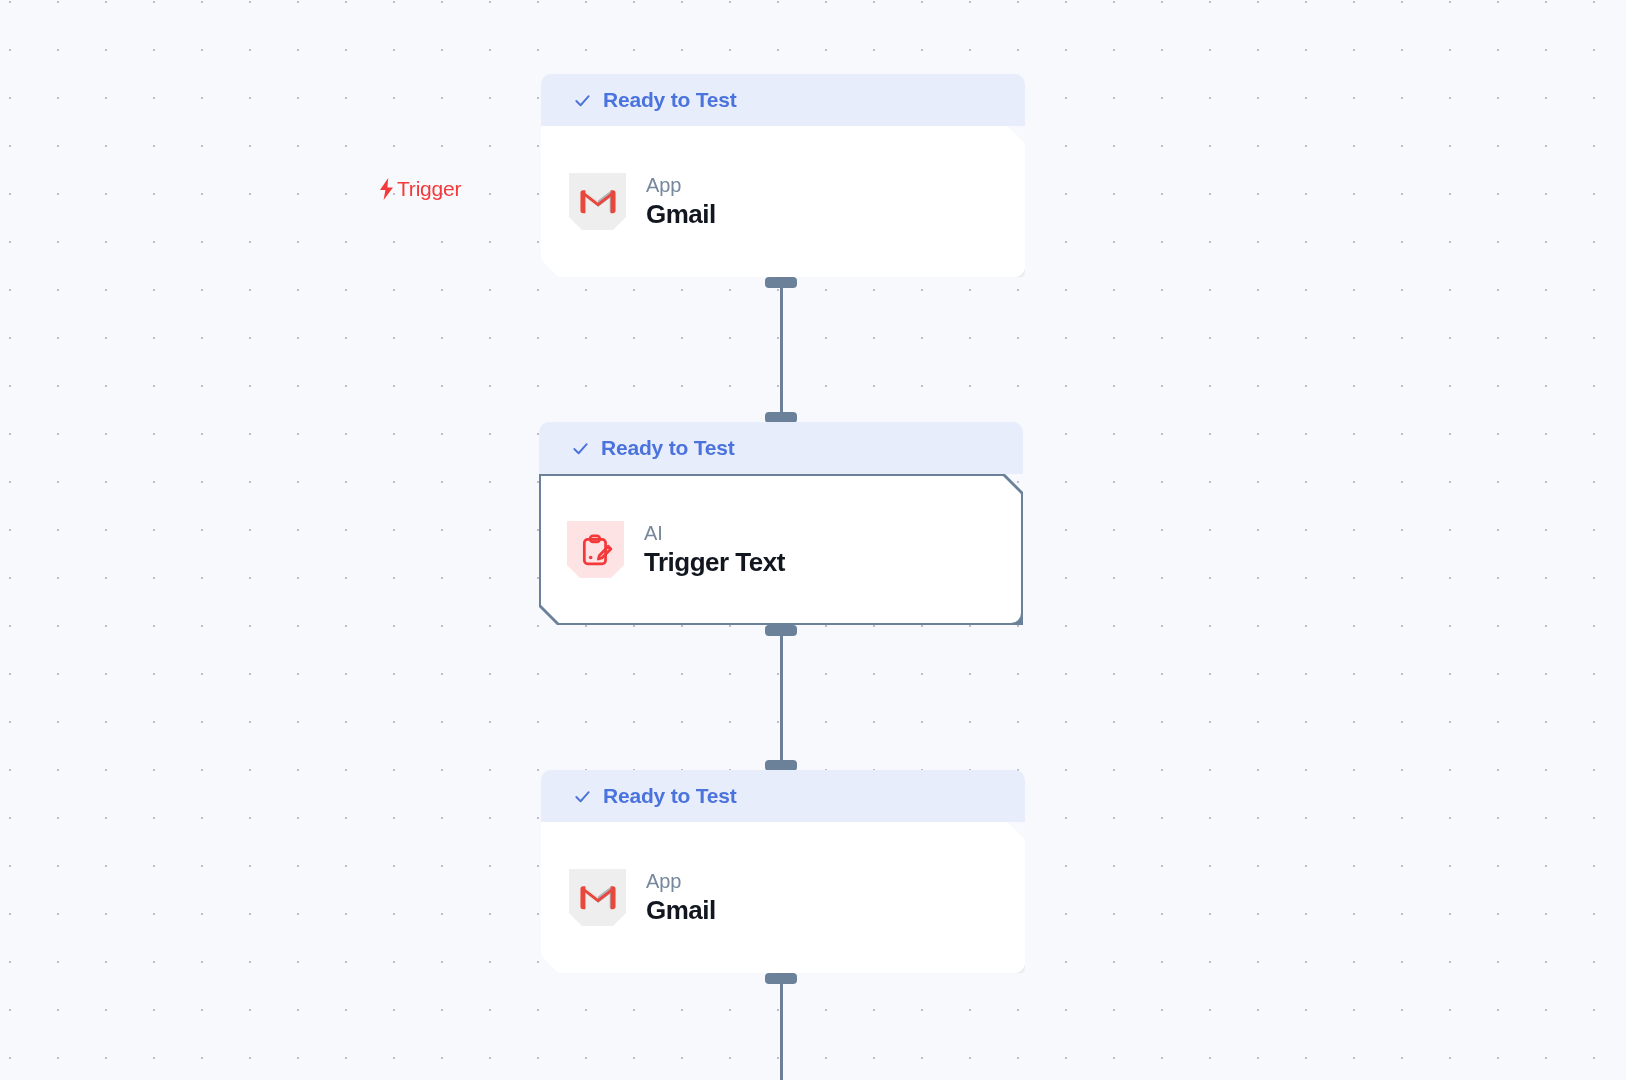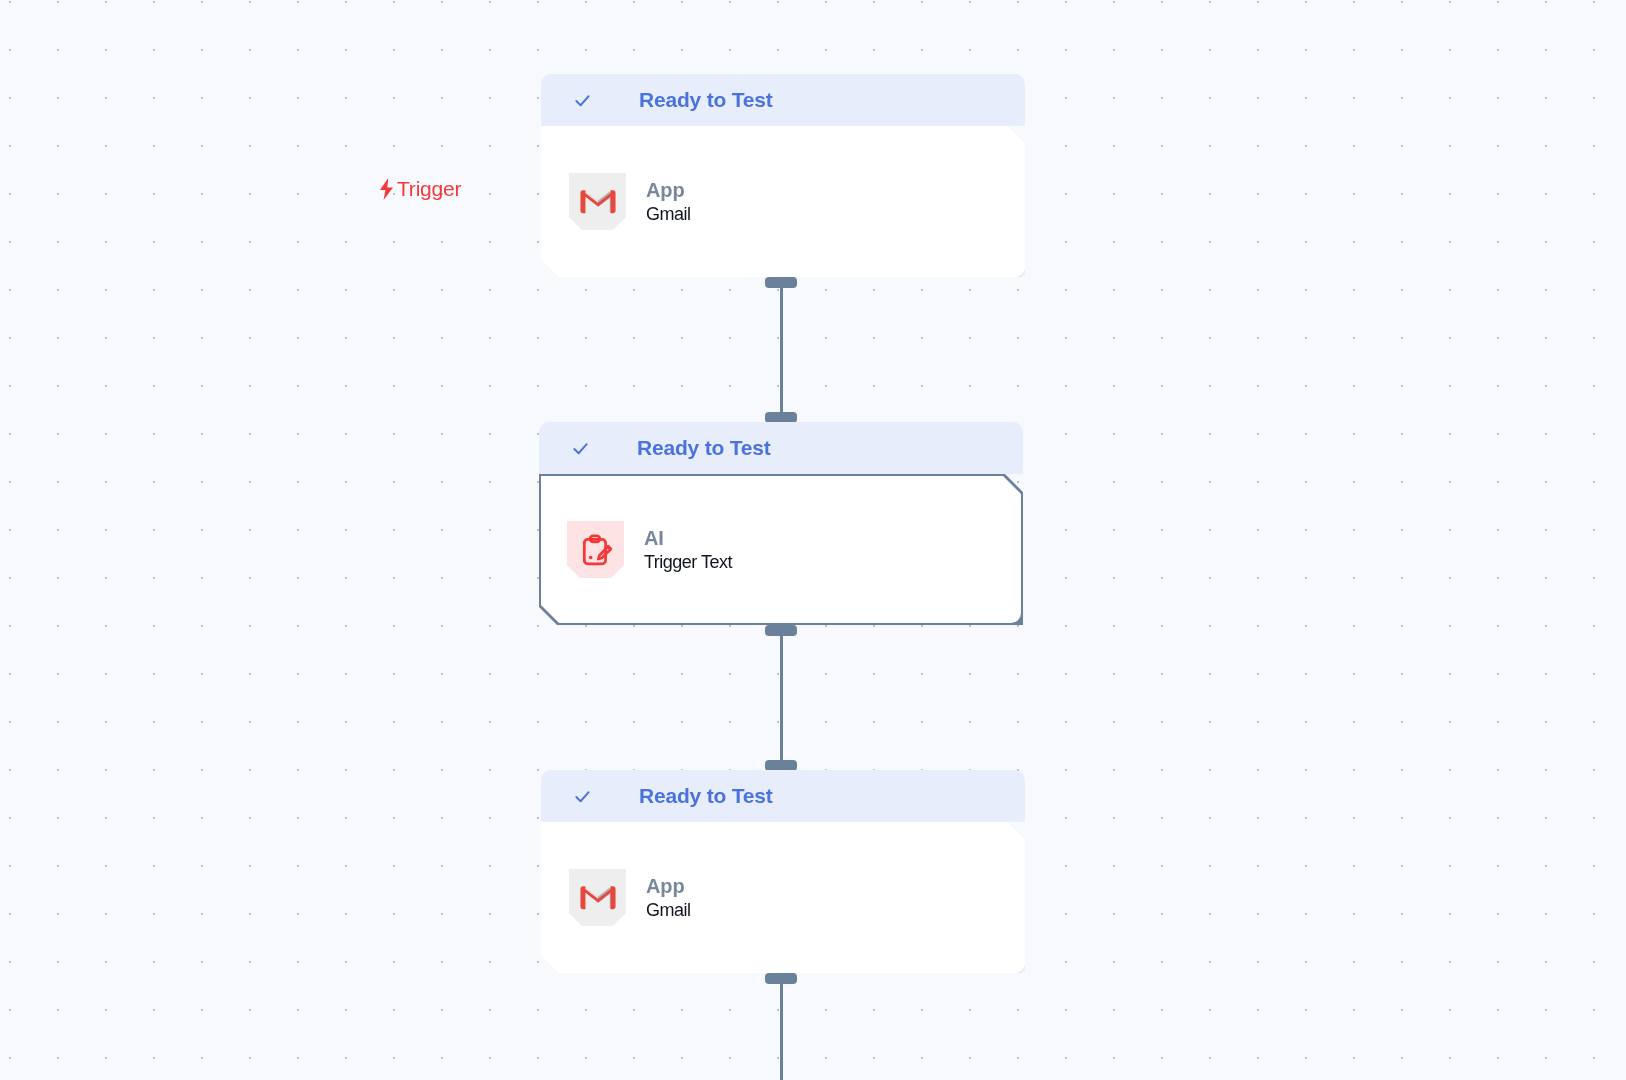--- a/index.html
+++ b/index.html
@@ -66,21 +66,20 @@
     width: 19px;
     height: 19px;
     display: block;
     flex: 0 0 auto;
   }
   .node-status .status-text {
     color: #4b73dd;
     font-size: 21px;
     font-weight: 700;
     letter-spacing: -0.2px;
-    margin-left: 36px;
   }
 
   
   .node-body {
     position: relative;
     height: 151px;
     background: #ffffff;
     border-radius: 0 0 10px 10px;
     
     clip-path: polygon(
@@ -178,28 +177,28 @@
   }
   .app-icon.gmail { background: #eeeeee; }
   .app-icon.ai    { background: #fde3e3; }
   .app-icon svg { display: block; }
 
   
   .node-text { display: flex; flex-direction: column; gap: 2px; }
   .node-kind {
     color: #78889c;
     font-size: 20px;
-    font-weight: 700;
+    font-weight: 400;
     letter-spacing: -0.1px;
     line-height: 1.2;
   }
   .node-title {
     color: #11161f;
-    font-size: 18px;
-    font-weight: 400;
+    font-size: 26px;
+    font-weight: 700;
     letter-spacing: -0.5px;
     line-height: 1.2;
   }
 
   
   .connector {
     position: absolute;
     left: 781px;
     width: 0;
   }

